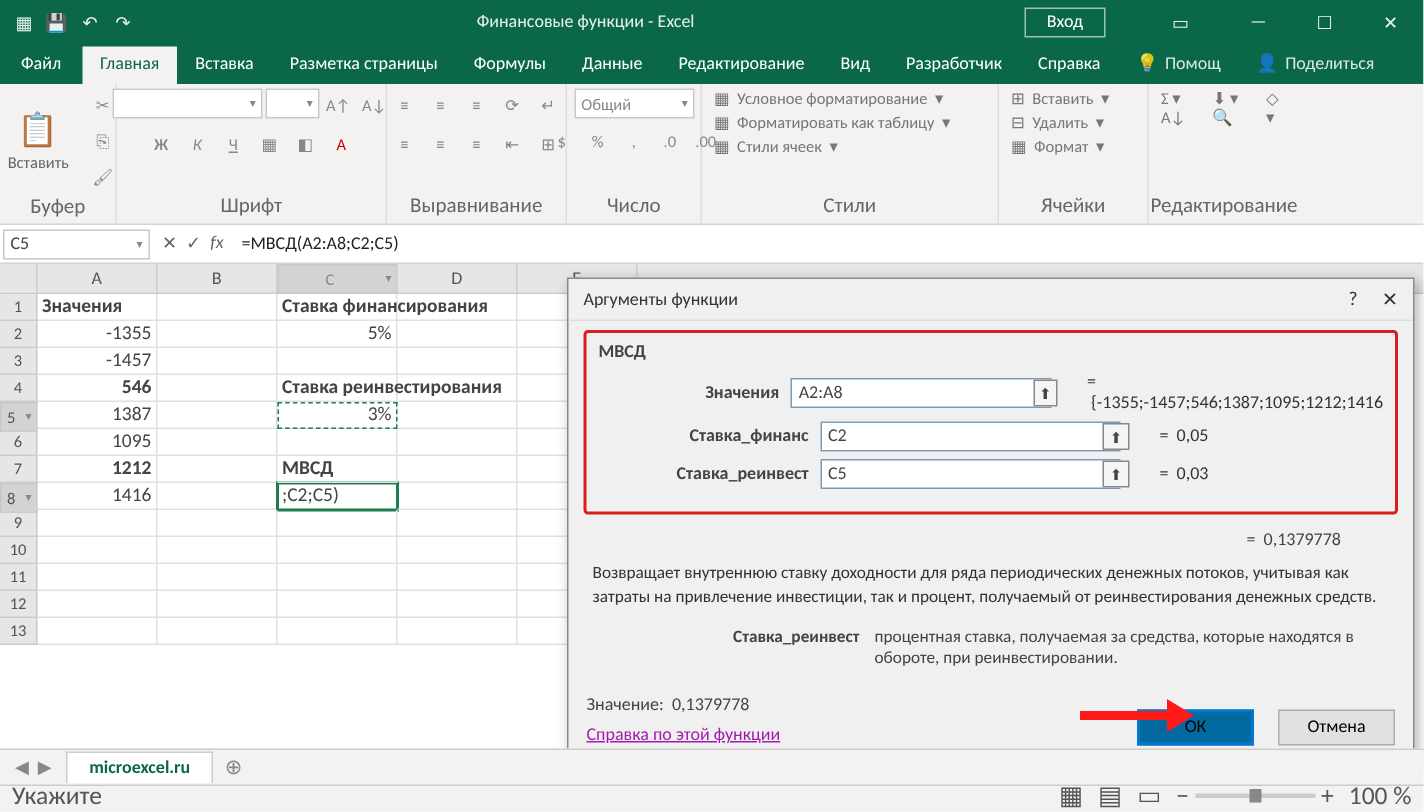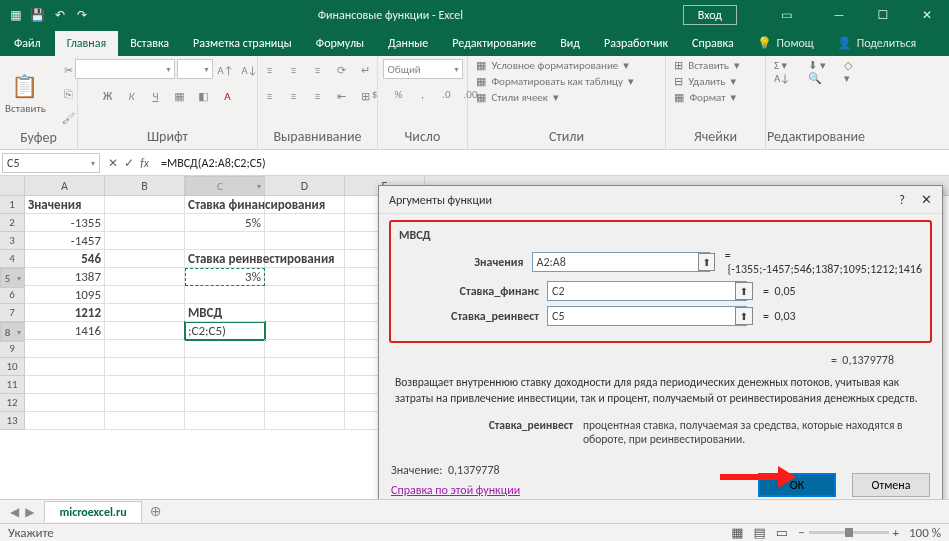--- a/index.html
+++ b/index.html
@@ -48,40 +48,40 @@
 .dialog{position:absolute;left:378px;top:185px;width:565px;height:325px;background:#f0f0f0;border:1px solid #888;box-shadow:2px 2px 8px rgba(0,0,0,.3);font-size:12px;display:flex;flex-direction:column}
 .dlg-title{height:28px;display:flex;align-items:center;padding:0 10px;font-size:12px;color:#333;justify-content:space-between;border-bottom:1px solid #ddd}
 .dlg-title .r{display:flex;gap:16px;font-size:13px}
 .dlg-body{flex:1;padding:6px 10px 0;overflow:hidden}
 .fn-frame{border:2px solid #d62020;border-radius:3px;padding:6px 8px 10px;margin-bottom:6px}
 .fn-name{font-weight:bold;font-size:12px;margin-bottom:6px}
 .argrow{display:flex;align-items:center;margin-bottom:5px;gap:8px}
 .arglbl{width:140px;text-align:right;font-weight:bold;font-size:12px}
 .arginp{width:200px;height:20px;border:1px solid #7a9ab8;background:#fff;padding:0 4px;font-size:12px;display:flex;align-items:center;position:relative}
 .refbtn{width:18px;height:18px;border:1px solid #888;background:#f5f5f5;margin-left:-20px;z-index:1;display:flex;align-items:center;justify-content:center;font-size:10px}
-.argres{font-size:12px;color:#333;margin-left:2px}
+.argres{font-size:12px;color:#333;margin-left:12px}
 .result-row{display:flex;justify-content:flex-end;padding:4px 38px 4px 0;font-size:12px}
 .desc{font-size:11.5px;color:#333;padding:4px 6px;line-height:1.35}
 .argdesc{display:flex;padding:8px 6px;font-size:11.5px;gap:10px}
 .argdesc .l{width:178px;text-align:right;font-weight:bold}
 .argdesc .r{flex:1}
 .dlg-foot{padding:8px 12px 12px;display:flex;align-items:flex-end;gap:16px}
 .dlg-foot .val{font-size:12px}
 .dlg-foot .link{color:#a21caf;text-decoration:underline;cursor:pointer}
 .dlg-foot .sp{flex:1}
 .btn{width:78px;height:24px;border:1px solid #adadad;background:#e1e1e1;font-size:12px;cursor:pointer}
 .btn.primary{border:2px solid #0078d4;background:#0369a1}
 .arrow{position:absolute;left:720px;top:474px;z-index:20;pointer-events:none}
 .arrowline{width:60px;height:6px;background:#ff1a1a}
 .arrowhead{position:absolute;left:58px;top:-8px;width:0;height:0;border-left:18px solid #ff1a1a;border-top:11px solid transparent;border-bottom:11px solid transparent}
 .sheetbar{position:absolute;bottom:18px;left:0;right:0;height:24px;background:#f3f2f1;border-top:1px solid #ccc;display:flex;align-items:center;font-size:12px}
 .shnav{display:flex;gap:6px;padding:0 10px;color:#888}
 .shtab{padding:3px 14px;background:#fff;border:1px solid #ccc;border-bottom:none;color:#0a6848;font-weight:bold;font-size:12px}
 .shadd{padding:0 8px;color:#888;font-size:14px}
-.statusbar{position:absolute;bottom:0;left:0;right:0;height:18px;background:#f3f2f1;border-top:1px solid #ccc;display:flex;align-items:center;font-size:13px;color:#555;padding:0 8px;justify-content:space-between}
+.statusbar{position:absolute;bottom:0;left:0;right:0;height:18px;background:#f3f2f1;border-top:1px solid #ccc;display:flex;align-items:flex-end;font-size:17px;color:#555;padding:0 8px;justify-content:space-between}
 .statusbar .r{display:flex;gap:10px;align-items:center}
 .zoomctl{display:flex;align-items:center;gap:4px}
 .zoomslider{width:80px;height:3px;background:#ccc;position:relative}
 .zoomslider::before{content:'';position:absolute;left:50%;top:-3px;width:8px;height:9px;background:#888;transform:translateX(-50%)}
 </style>
 </head>
 <body>
 
 <div class="titlebar">
   <div class="qat">

